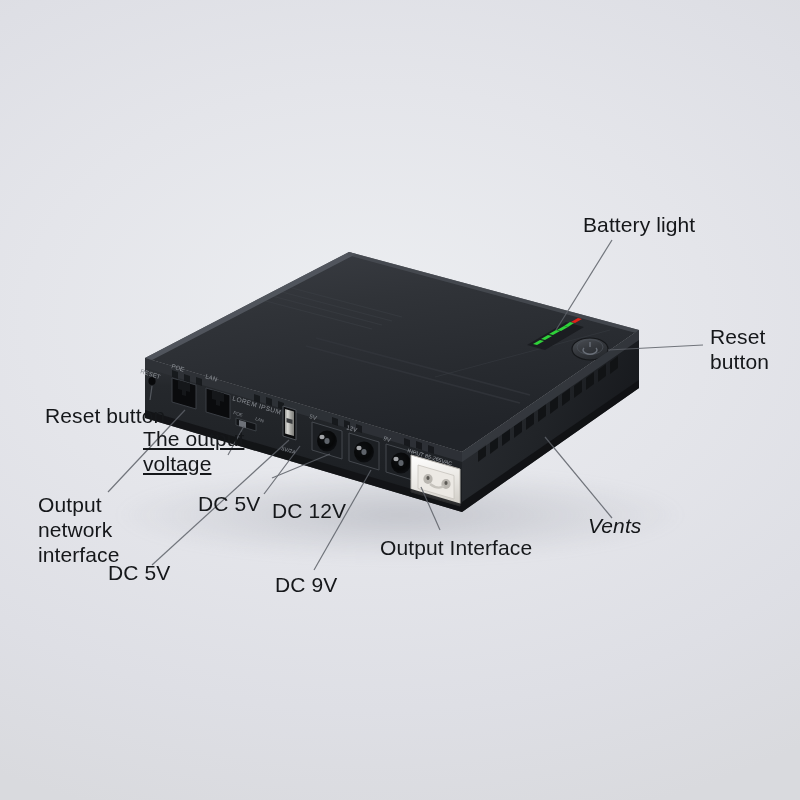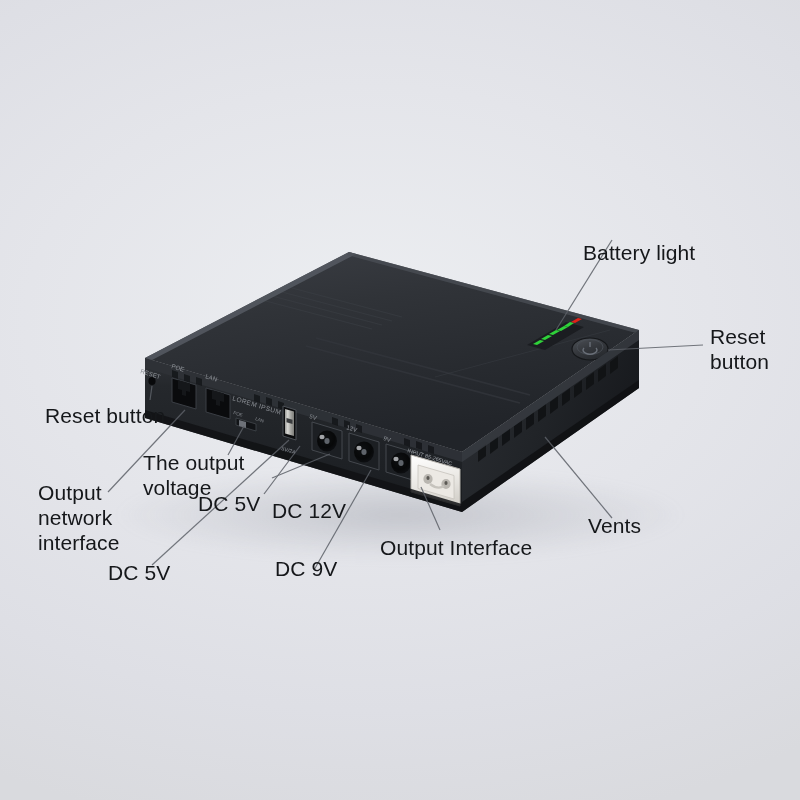--- a/index.html
+++ b/index.html
@@ -255,39 +255,39 @@
       <path d="M228,455 L244,426"></path>
       <path d="M152,565 L289,440"></path>
       <path d="M264,494 L300,446"></path>
       <path d="M272,478 L330,454"></path>
       <path d="M314,570 L371,470"></path>
       <path d="M440,530 L421,487"></path>
       <path d="M612,518 L545,437"></path>
     </g>
   </svg>
 
-  <div class="callout" style="left:583px; top:212px;margin-top:28px;">Battery light</div>
+  <div class="callout" style="left:583px; top:212px;">Battery light</div>
 
   <div class="callout right" style="left:710px; top:324px;">Reset
 button</div>
 
   <div class="callout" style="left:45px; top:403px;">Reset button</div>
 
-  <div class="callout" style="left:38px; top:480px;">Output
+  <div class="callout" style="left:38px; top:492px;">Output
 network
 interface</div>
 
-  <div class="callout" style="left:143px; top:450px;">The output
+  <div class="callout" style="left:143px; top:426px;text-decoration:underline;">The output
 voltage</div>
 
   <div class="callout" style="left:108px; top:560px;">DC 5V</div>
 
   <div class="callout" style="left:198px; top:491px;">DC 5V</div>
 
   <div class="callout" style="left:272px; top:498px;">DC 12V</div>
 
-  <div class="callout" style="left:275px; top:556px;">DC 9V</div>
+  <div class="callout" style="left:275px; top:572px;">DC 9V</div>
 
   <div class="callout" style="left:380px; top:535px;">Output Interface</div>
 
-  <div class="callout" style="left:588px; top:513px;">Vents</div>
+  <div class="callout" style="left:588px; top:513px;font-style:italic;">Vents</div>
 
 </div>
 
 </body></html>

